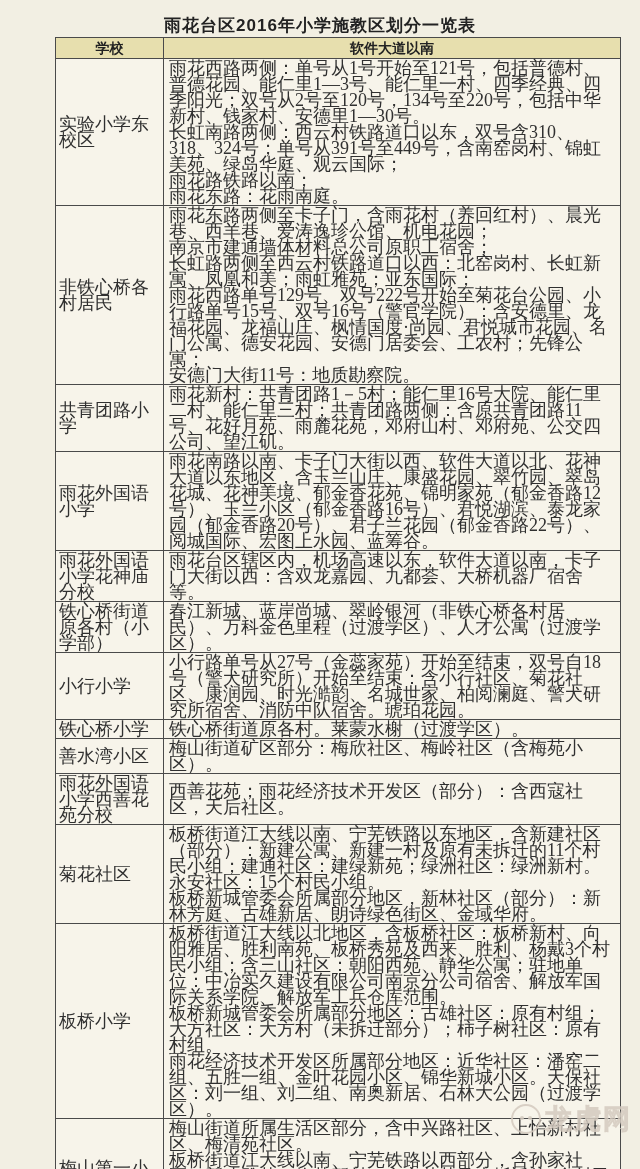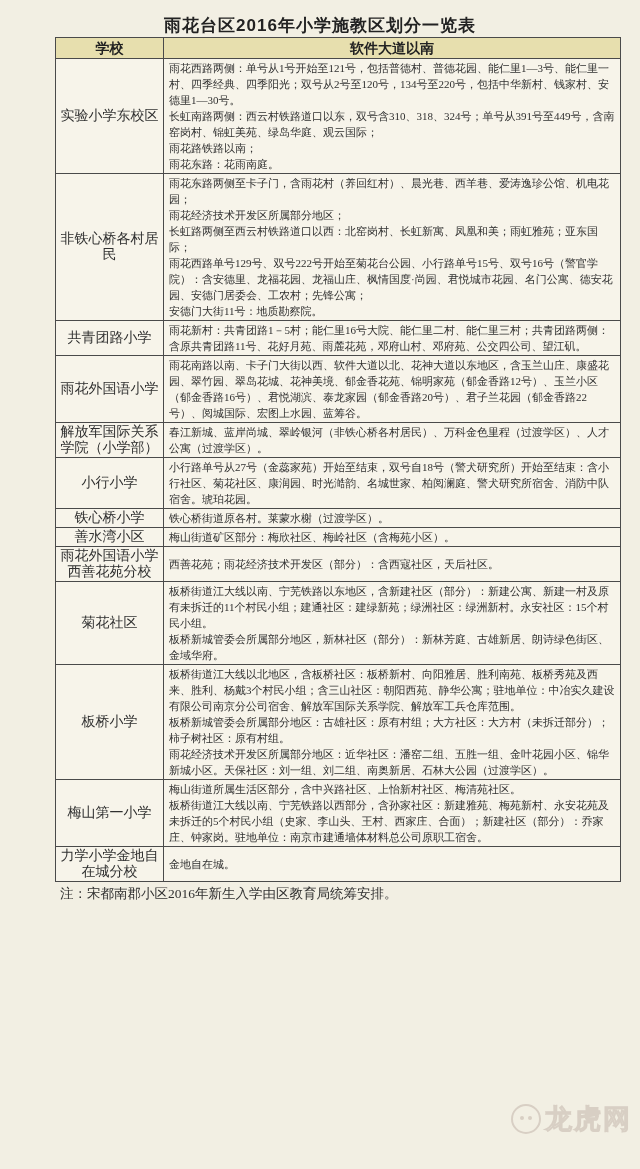--- a/index.html
+++ b/index.html
@@ -27,23 +27,23 @@
     margin:1px 0 0 55px;width:566px;background:var(--cell-bg);
   }
   .zone-table th,.zone-table td{border:1px solid var(--border);vertical-align:middle;}
   .zone-table th{
     background:var(--header-bg);
     font-family:"Liberation Sans","DejaVu Sans",sans-serif;
     font-size:14px;font-weight:bold;padding:2px 0;line-height:16px;color:#222;
   }
   col.c-school{width:108px;}
   td.school{
-    text-align:center;font-size:14px;line-height:16px;padding:1px 3px;
+    text-align:left;font-size:18px;line-height:16px;padding:1px 3px;
   }
-  td.details{font-size:11px;line-height:16px;padding:1px 4px 1px 5px;}
+  td.details{font-size:18px;line-height:16px;padding:1px 4px 1px 5px;}
   td.details .para{margin:0;}
   .note{
     margin:3px 0 12px 60px;font-size:13.5px;line-height:17px;
   }
   .watermark{
     position:absolute;top:1101px;right:8px;display:flex;align-items:center;gap:4px;
     color:#cfc5ba;opacity:.85;pointer-events:none;
     font-family:"Liberation Sans","DejaVu Sans",sans-serif;
   }
   .watermark .logo{
@@ -85,40 +85,46 @@
           <div class="para">雨花西路两侧：单号从1号开始至121号，包括普德村、普德花园、能仁里1—3号、能仁里一村、四季经典、四季阳光；双号从2号至120号，134号至220号，包括中华新村、钱家村、安德里1—30号。</div>
           <div class="para">长虹南路两侧：西云村铁路道口以东，双号含310、318、324号；单号从391号至449号，含南窑岗村、锦虹美苑、绿岛华庭、观云国际；</div>
           <div class="para">雨花路铁路以南；</div>
           <div class="para">雨花东路：花雨南庭。</div>
         </td>
       </tr>
       <tr>
         <td class="school">非铁心桥各村居民</td>
         <td class="details">
           <div class="para">雨花东路两侧至卡子门，含雨花村（养回红村）、晨光巷、西羊巷、爱涛逸珍公馆、机电花园；</div>
-          <div class="para">雨花经济技术开发区所属部分地区；</div>
+          <div class="para">南京市建通墙体材料总公司原职工宿舍；</div>
           <div class="para">长虹路两侧至西云村铁路道口以西：北窑岗村、长虹新寓、凤凰和美；雨虹雅苑；亚东国际；</div>
           <div class="para">雨花西路单号129号、双号222号开始至菊花台公园、小行路单号15号、双号16号（警官学院）：含安德里、龙福花园、龙福山庄、枫情国度·尚园、君悦城市花园、名门公寓、德安花园、安德门居委会、工农村；先锋公寓；</div>
           <div class="para">安德门大街11号：地质勘察院。</div>
         </td>
       </tr>
       <tr>
         <td class="school">共青团路小学</td>
         <td class="details">
           <div class="para">雨花新村：共青团路1－5村；能仁里16号大院、能仁里二村、能仁里三村；共青团路两侧：含原共青团路11号、花好月苑、雨麓花苑，邓府山村、邓府苑、公交四公司、望江矶。</div>
         </td>
       </tr>
       <tr>
         <td class="school">雨花外国语小学</td>
         <td class="details">
           <div class="para">雨花南路以南、卡子门大街以西、软件大道以北、花神大道以东地区，含玉兰山庄、康盛花园、翠竹园、翠岛花城、花神美境、郁金香花苑、锦明家苑（郁金香路12号）、玉兰小区（郁金香路16号）、君悦湖滨、泰龙家园（郁金香路20号）、君子兰花园（郁金香路22号）、阅城国际、宏图上水园、蓝筹谷。</div>
         </td>
       </tr>
       <tr>
-        <td class="school">解放军国际关系学院（小学部）</td>
+        <td class="school">雨花外国语小学花神庙分校</td>
+        <td class="details">
+          <div class="para">雨花台区辖区内，机场高速以东，软件大道以南，卡子门大街以西：含双龙嘉园、九都荟、大桥机器厂宿舍等。</div>
+        </td>
+      </tr>
+      <tr>
+        <td class="school">铁心桥街道原各村（小学部）</td>
         <td class="details">
           <div class="para">春江新城、蓝岸尚城、翠岭银河（非铁心桥各村居民）、万科金色里程（过渡学区）、人才公寓（过渡学区）。</div>
         </td>
       </tr>
       <tr>
         <td class="school">小行小学</td>
         <td class="details">
           <div class="para">小行路单号从27号（金蕊家苑）开始至结束，双号自18号（警犬研究所）开始至结束：含小行社区、菊花社区、康润园、时光澔韵、名城世家、柏阅澜庭、警犬研究所宿舍、消防中队宿舍。琥珀花园。</div>
         </td>
       </tr>

